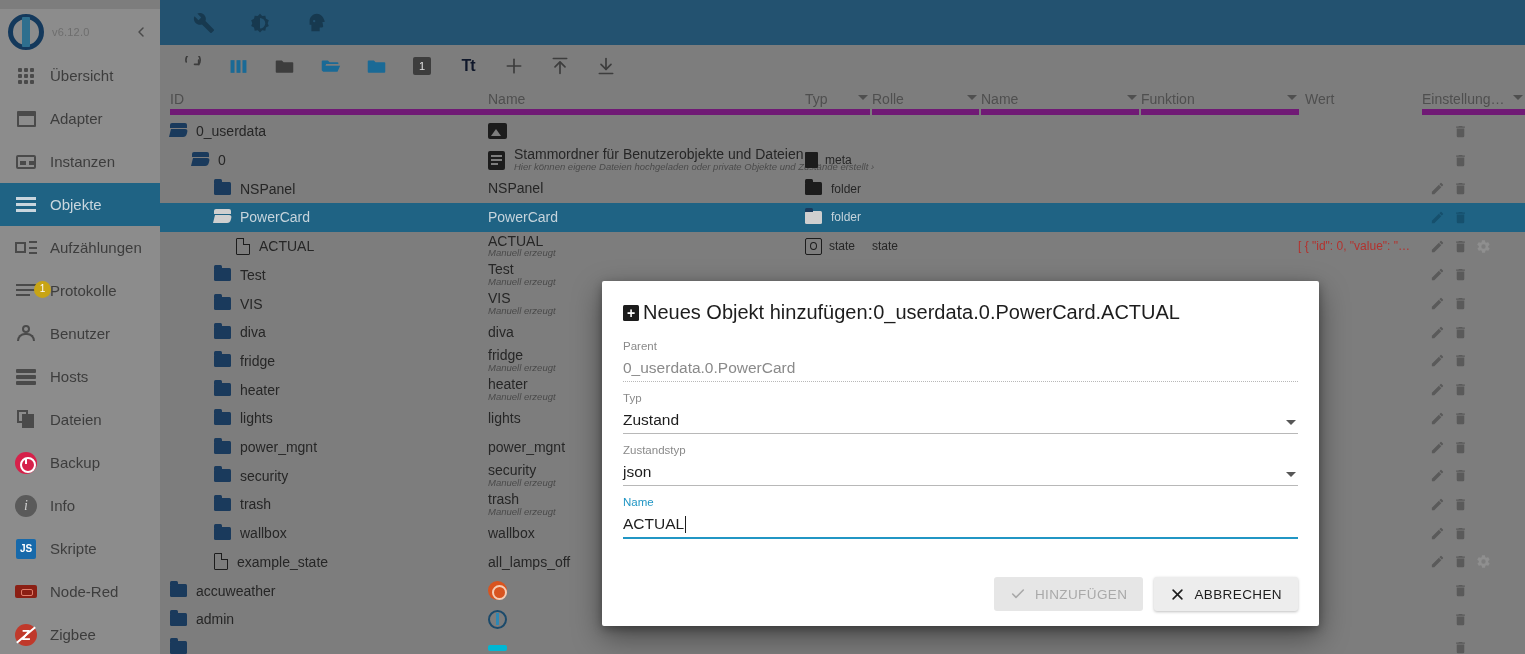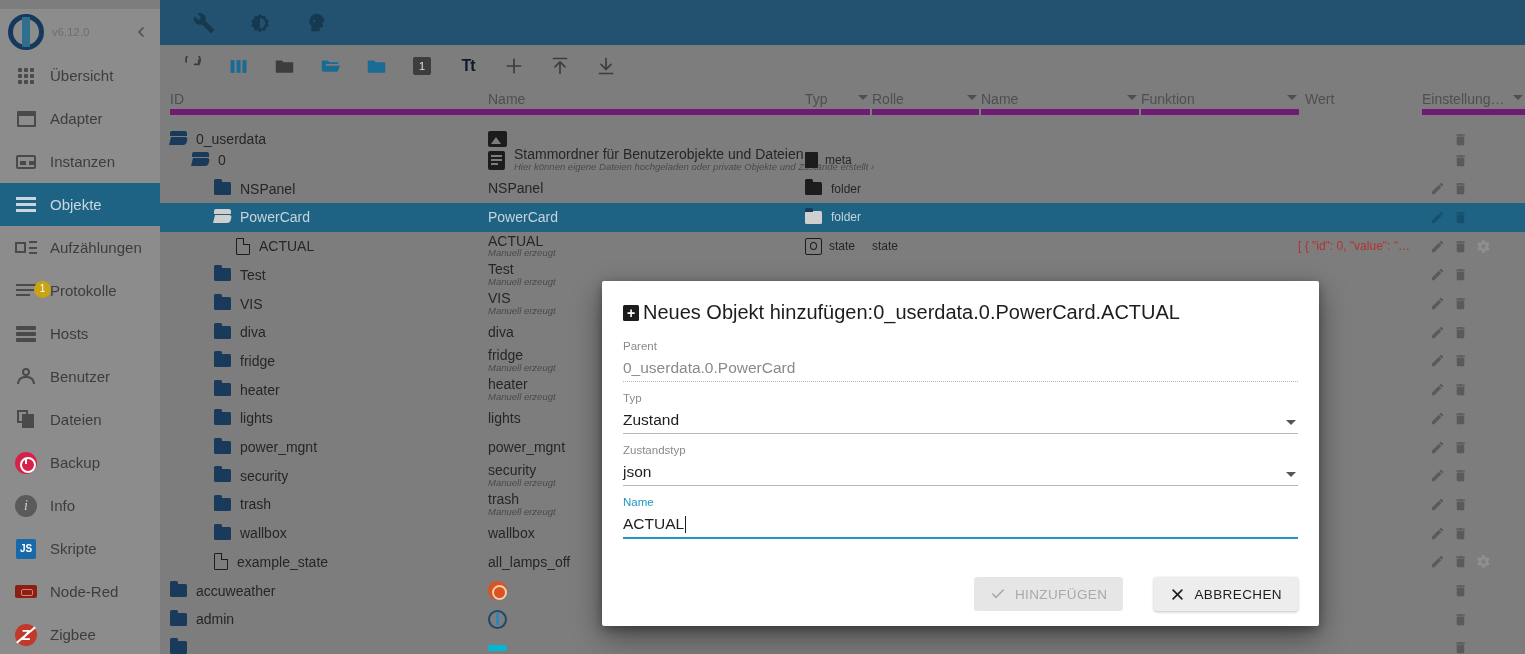--- a/index.html
+++ b/index.html
@@ -316,21 +316,20 @@
   .btn {
     height: 34px;
     display: flex; align-items: center; gap: 9px;
     padding: 0 16px;
     border-radius: 3px;
     font-size: 13.5px;
     letter-spacing: .4px;
     cursor: pointer;
     border: none;
     font-family: "Liberation Sans", sans-serif;
-    margin-left: 20px;
   }
   .btn-disabled { background: #e6e6e6; color: #a9a9a9; cursor: default; }
   .btn-default { background: #ededed; color: #1d1d1d; box-shadow: 0 1px 3px rgba(0,0,0,.25); }
   .btn svg { display: block; }
 </style>
 </head>
 <body>
 
 <div id="app">
 
@@ -403,36 +402,36 @@
               <i></i>
               <i></i>
               <i></i>
             </span>
             <span class="badge">1</span>
           </span>
           <span class="nav-label">Protokolle</span>
         </div>
         <div class="nav-item">
           <span class="nav-ico">
-            <span class="ico-host">
-              <i></i>
-              <i></i>
-              <i></i>
-            </span>
-          </span>
-          <span class="nav-label">Hosts</span>
-        </div>
-        <div class="nav-item">
-          <span class="nav-ico">
             <span class="ico-user">
               <span class="h"></span>
               <span class="b"></span>
             </span>
           </span>
           <span class="nav-label">Benutzer</span>
+        </div>
+        <div class="nav-item">
+          <span class="nav-ico">
+            <span class="ico-host">
+              <i></i>
+              <i></i>
+              <i></i>
+            </span>
+          </span>
+          <span class="nav-label">Hosts</span>
         </div>
         <div class="nav-item">
           <span class="nav-ico">
             <span class="ico-files">
               <span class="f2"></span>
               <span class="f1"></span>
             </span>
           </span>
           <span class="nav-label">Dateien</span>
         </div>
@@ -572,21 +571,21 @@
         <div class="th nb" style="left: 1145px; width: 110px;">
           <span>Wert</span>
         </div>
         <div class="th" style="left: 1262px; width: 103px;">
           <span>Einstellung…</span>
           <span class="caret"></span>
         </div>
       </div>
 
     <div class="tbody" id="table-body">
-        <div class="trow" style="top: 8px; padding-left: 48px;">
+        <div class="trow" style="top: 0px; padding-left: 48px;">
           <div class="c-id" style="padding-left:0px">
             <span class="fold fold-open"></span>
             <span class="id-text">0_userdata</span>
           </div>
           <div class="c-name">
             <span class="ico-img"></span>
             <span style="display:flex;flex-direction:column;justify-content:center"></span>
           </div>
           <div class="c-act">
             <span style="width:15px"></span>

